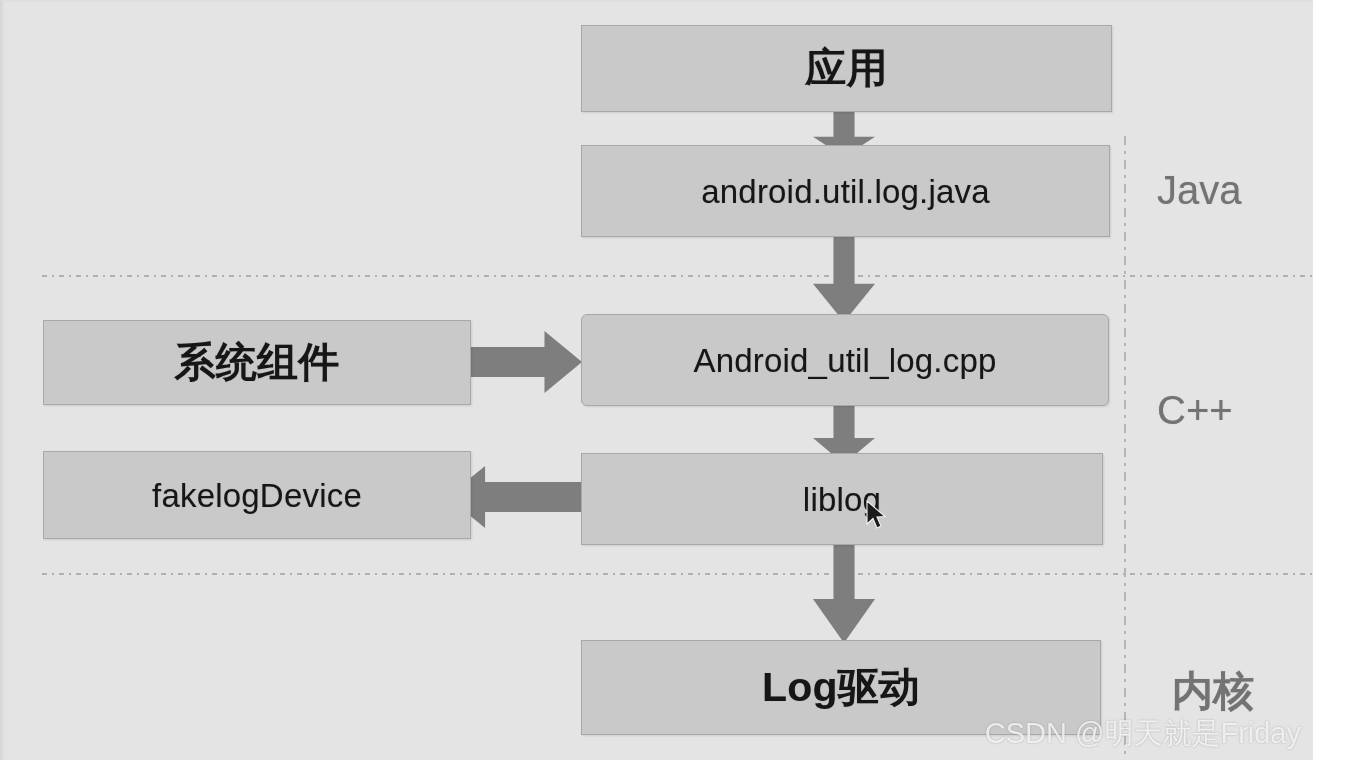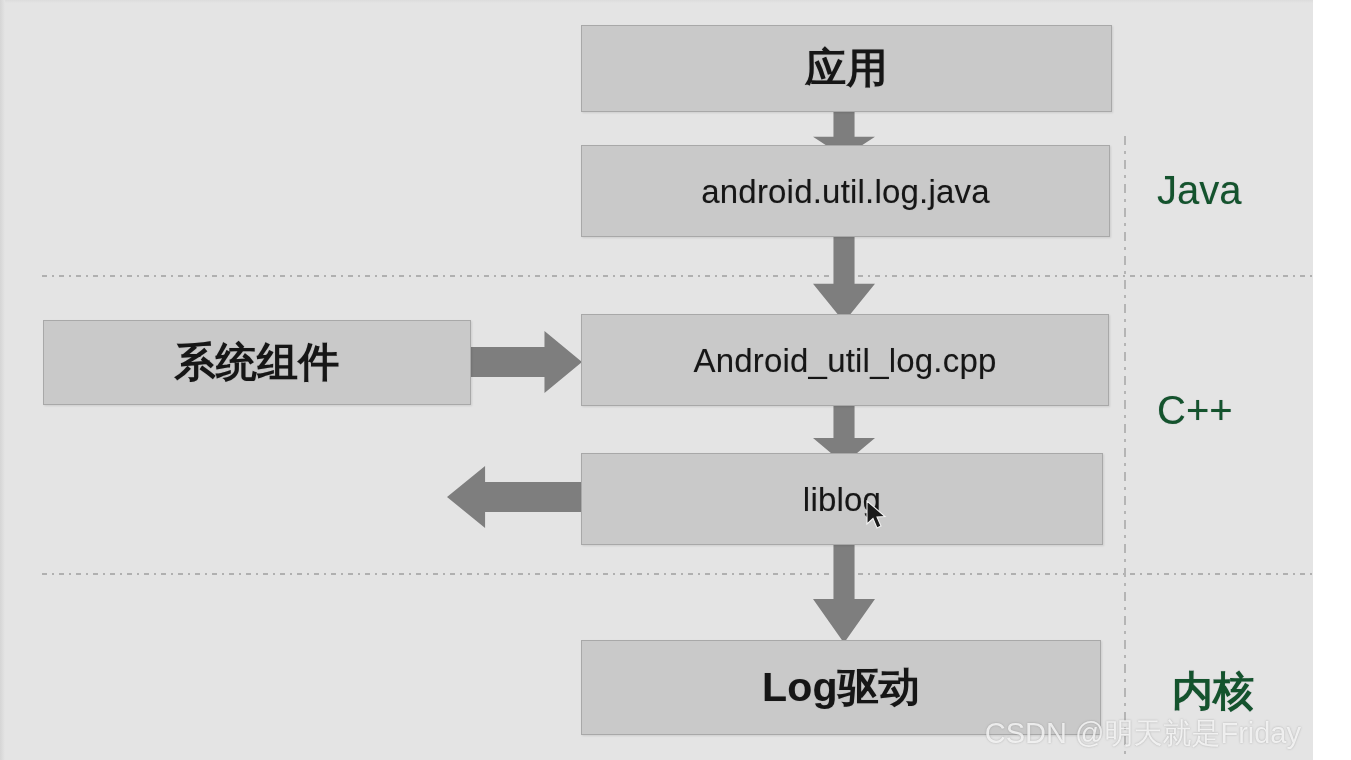--- a/index.html
+++ b/index.html
@@ -87,21 +87,21 @@
       #b5b5b5 0px, #b5b5b5 9px,
       transparent 9px, transparent 15px,
       #b5b5b5 15px, #b5b5b5 18px,
       transparent 18px, transparent 24px
     );
   }
 
   
   .layer-label {
     position: absolute;
-    color: #14532d;
+    color: #737373;
     font-size: 40px;
     line-height: 1;
     white-space: nowrap;
     text-shadow: 0 0 1px rgba(40,44,70,0.30);
   }
   .layer-label.cn { font-weight: 700; font-size: 41px; margin-top: 9px; }
 
   
   .watermark {
     position: absolute;
@@ -152,24 +152,27 @@
   </div>
 
   <div class="node" style="left:581px; top:145px; width:529px; height:92px;">
     <span class="node-label">android.util.log.java</span>
   </div>
 
   <div class="node cn" style="left:43px; top:320px; width:428px; height:85px;">
     <span class="node-label">系统组件</span>
   </div>
 
-  <div class="node" style="left:581px; top:314px; width:528px; height:92px;">
+  <div class="node" style="left:581px; top:314px; width:528px; height:92px;border-radius:6px;">
     <span class="node-label">Android_util_log.cpp</span>
   </div>
 
+  <div class="node" style="left:43px; top:451px; width:428px; height:88px;">
+    <span class="node-label">fakelogDevice</span>
+  </div>
 
   <div class="node" style="left:581px; top:453px; width:522px; height:92px;">
     <span class="node-label">liblog</span>
   </div>
 
   <div class="node cn" style="left:581px; top:640px; width:520px; height:95px;">
     <span class="node-label">Log驱动</span>
   </div>
 
   <div class="layer-label" style="left:1157px; top:170px;">Java</div>

